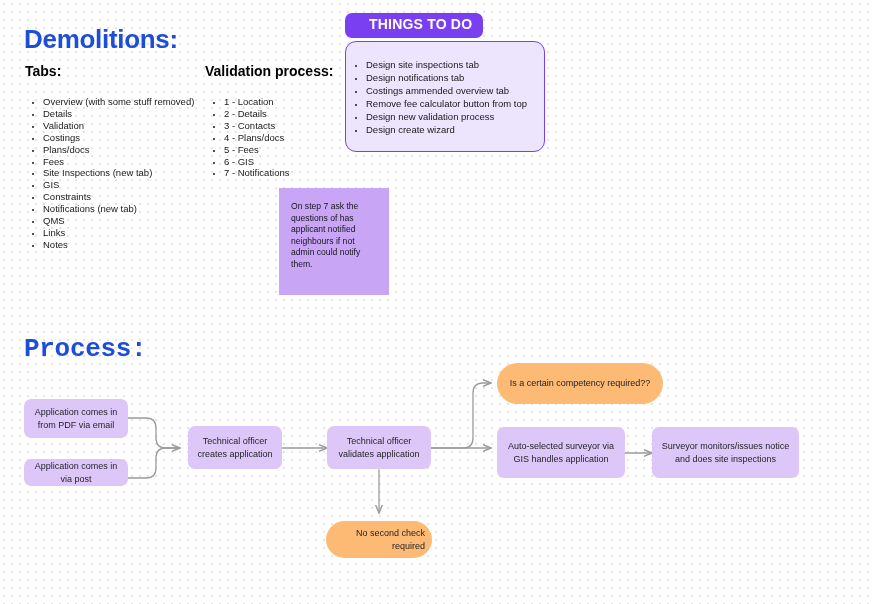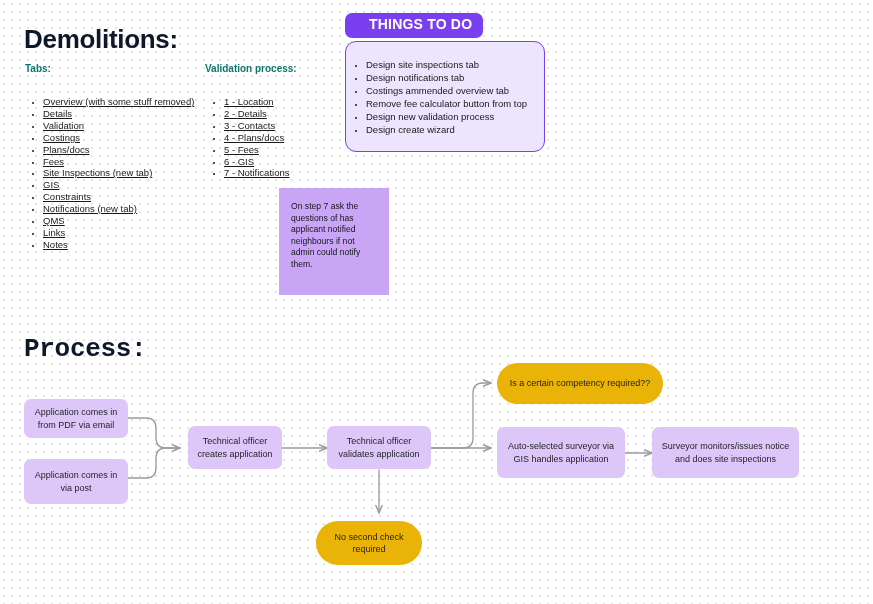--- a/index.html
+++ b/index.html
@@ -22,36 +22,35 @@
     position: absolute;
     inset: 0;
   }
   .abs { position: absolute; }
 
   
   .h-main {
     font-size: 26px;
     font-weight: bold;
     letter-spacing: -0.3px;
-    color: #0f172a;
+    color: #1d4ed8;
     white-space: nowrap;
   }
   .h-sub {
-    font-size: 10px;
+    font-size: 14px;
     font-weight: bold;
-    color: #0f766e;
+    color: #000000;
     white-space: nowrap;
   }
 
   
   ul.bullets {
     margin: 0;
     padding: 0 0 0 17px;
     list-style: disc;
-    text-decoration: underline;
   }
   ul.bullets li {
     font-size: 9.5px;
     line-height: 11.9px;
     color: #1a1a1a;
     white-space: nowrap;
   }
   ul.bullets li::marker { font-size: 8px; }
 
   
@@ -106,21 +105,21 @@
     font-size: 9px;
     line-height: 12.5px;
     color: #1f1f24;
     padding: 4px 7px;
   }
   .node.purple {
     background: #ddc7f8;
     border-radius: 7px;
   }
   .node.blue {
-    background: #eab308;
+    background: #fdba74;
     border-radius: 22px;
   }
 
   svg.flow-lines {
     position: absolute;
     left: 0;
     top: 0;
     width: 873px;
     height: 604px;
     overflow: visible;
@@ -201,37 +200,37 @@
       <path d="M431,448 L491,448" marker-end="url(#arrow)"></path>
 
       <path d="M625,453 L652,453" marker-end="url(#arrow)"></path>
     </g>
   </svg>
 
   <div class="abs node purple" style="left:24px; top:399px; width:104px; height:39px;">
     <span>Application comes in from PDF via email</span>
   </div>
 
-  <div class="abs node purple" style="left:24px; top:459px; width:104px; height:45px;">
+  <div class="abs node purple" style="left:24px; top:459px; width:104px; height:27px;">
     <span>Application comes in via post</span>
   </div>
 
   <div class="abs node purple" style="left:188px; top:426px; width:94px; height:43px;">
     <span>Technical officer creates application</span>
   </div>
 
   <div class="abs node purple" style="left:327px; top:426px; width:104px; height:43px;">
     <span>Technical officer validates application</span>
   </div>
 
   <div class="abs node blue" style="left:497px; top:363px; width:166px; height:41px;">
     <span>Is a certain competency required??</span>
   </div>
 
-  <div class="abs node blue" style="left:316px; top:521px; width:106px; height:44px;">
+  <div class="abs node blue" style="left:326px; top:521px; width:106px; height:37px;text-align:right;">
     <span>No second check required</span>
   </div>
 
   <div class="abs node purple" style="left:497px; top:427px; width:128px; height:51px;">
     <span>Auto-selected surveyor via GIS handles application</span>
   </div>
 
   <div class="abs node purple" style="left:652px; top:427px; width:147px; height:51px;">
     <span>Surveyor monitors/issues notice and does site inspections</span>
   </div>

